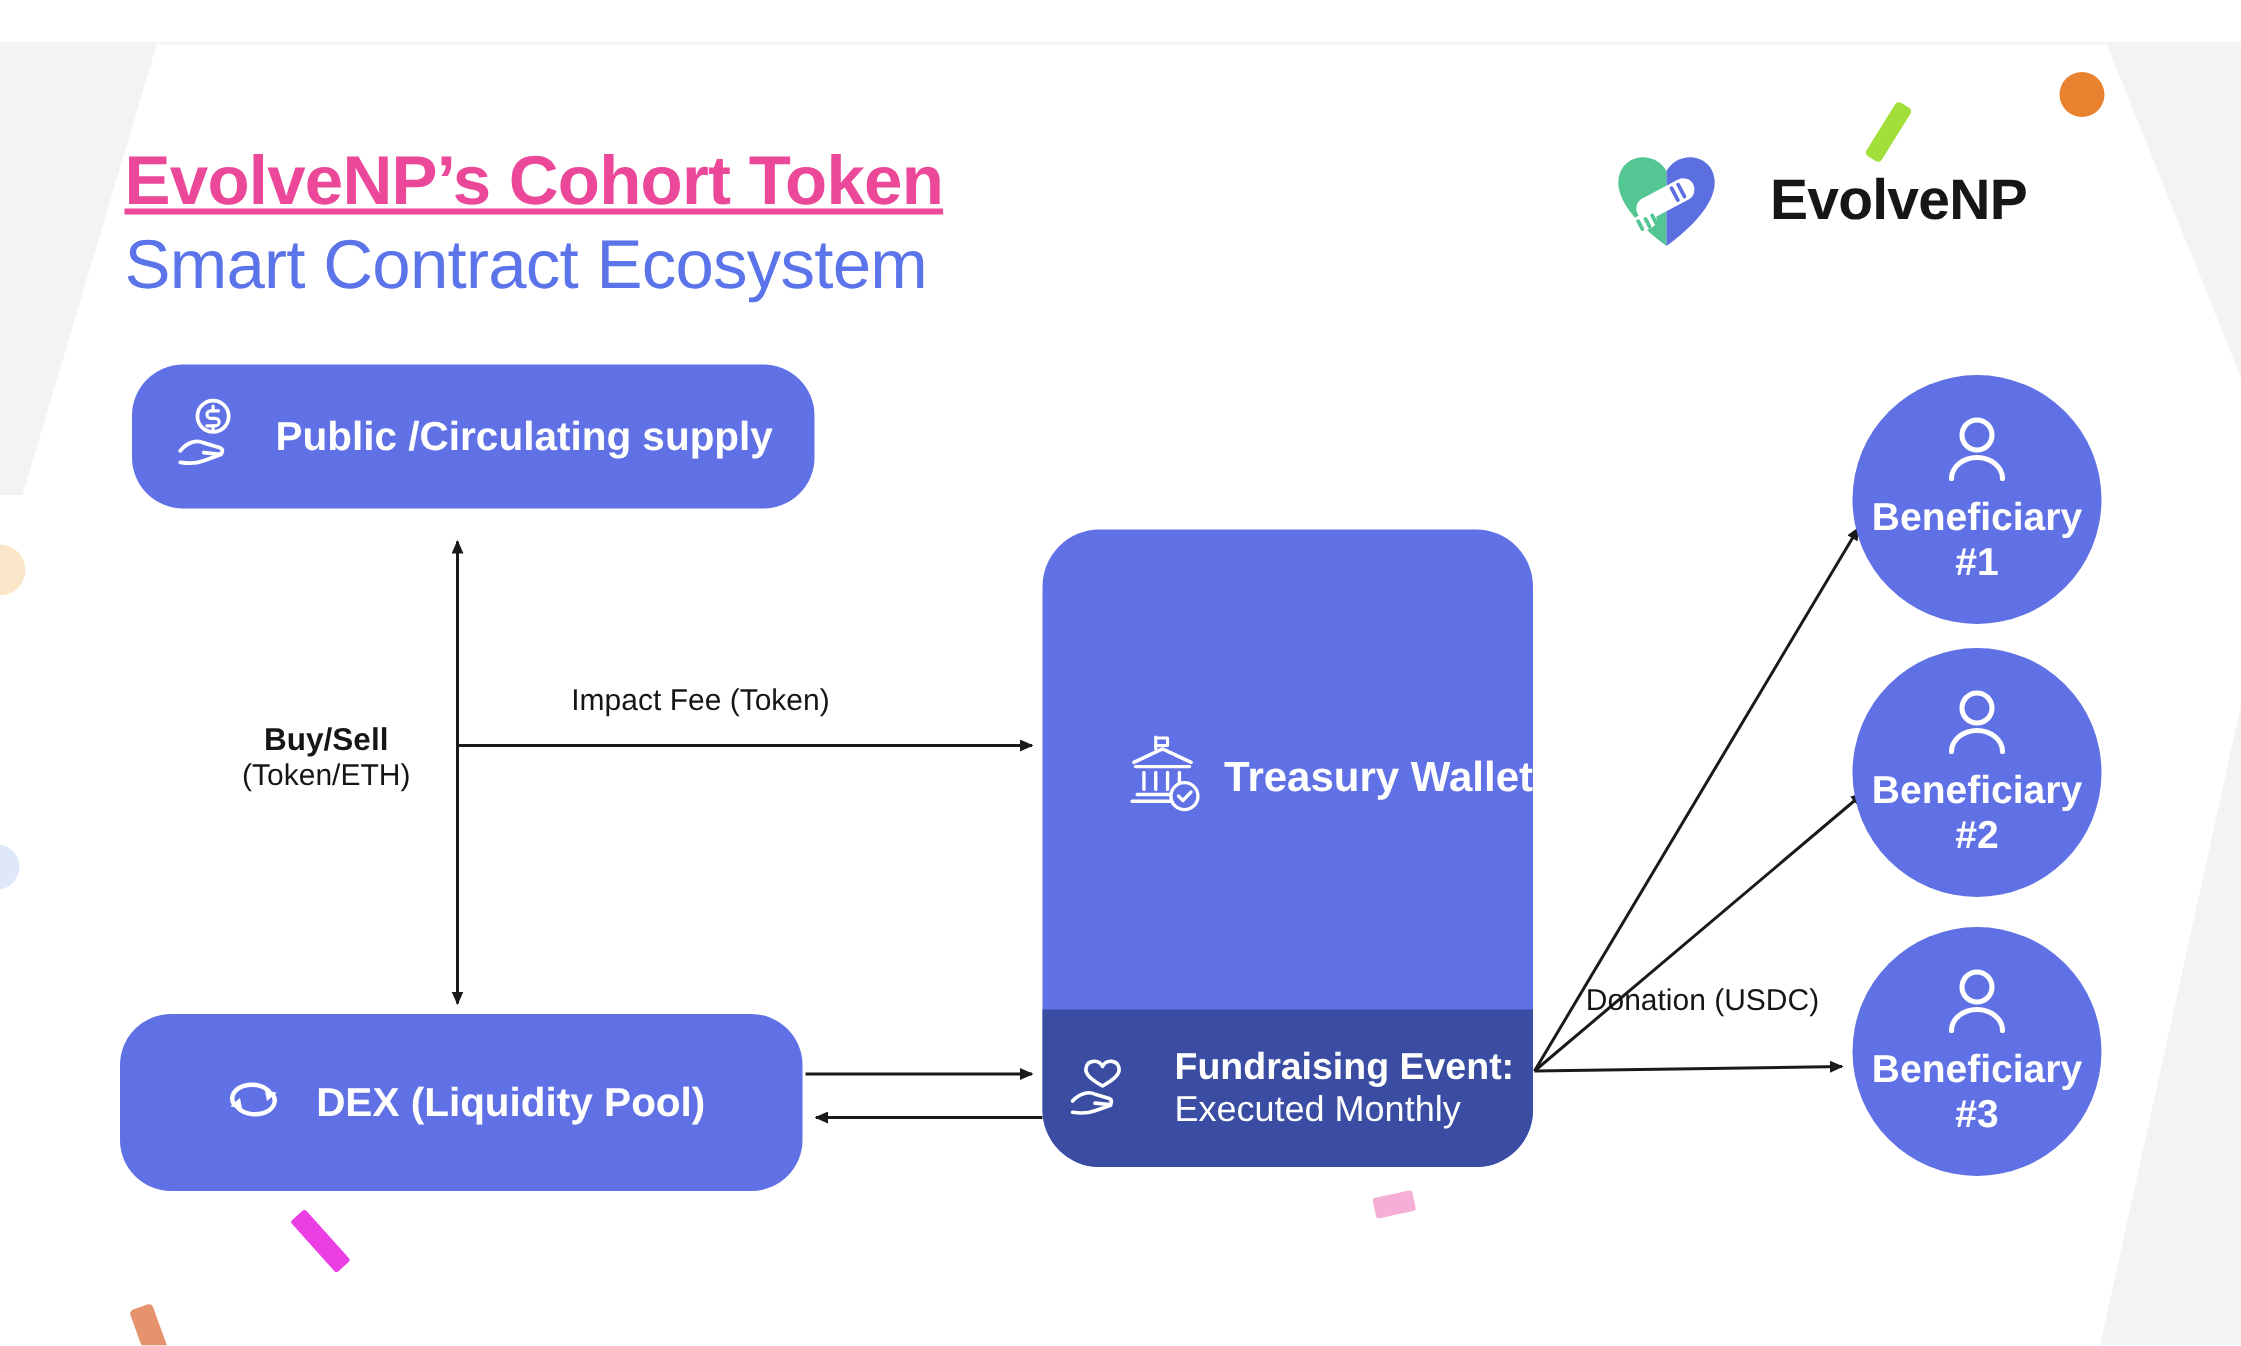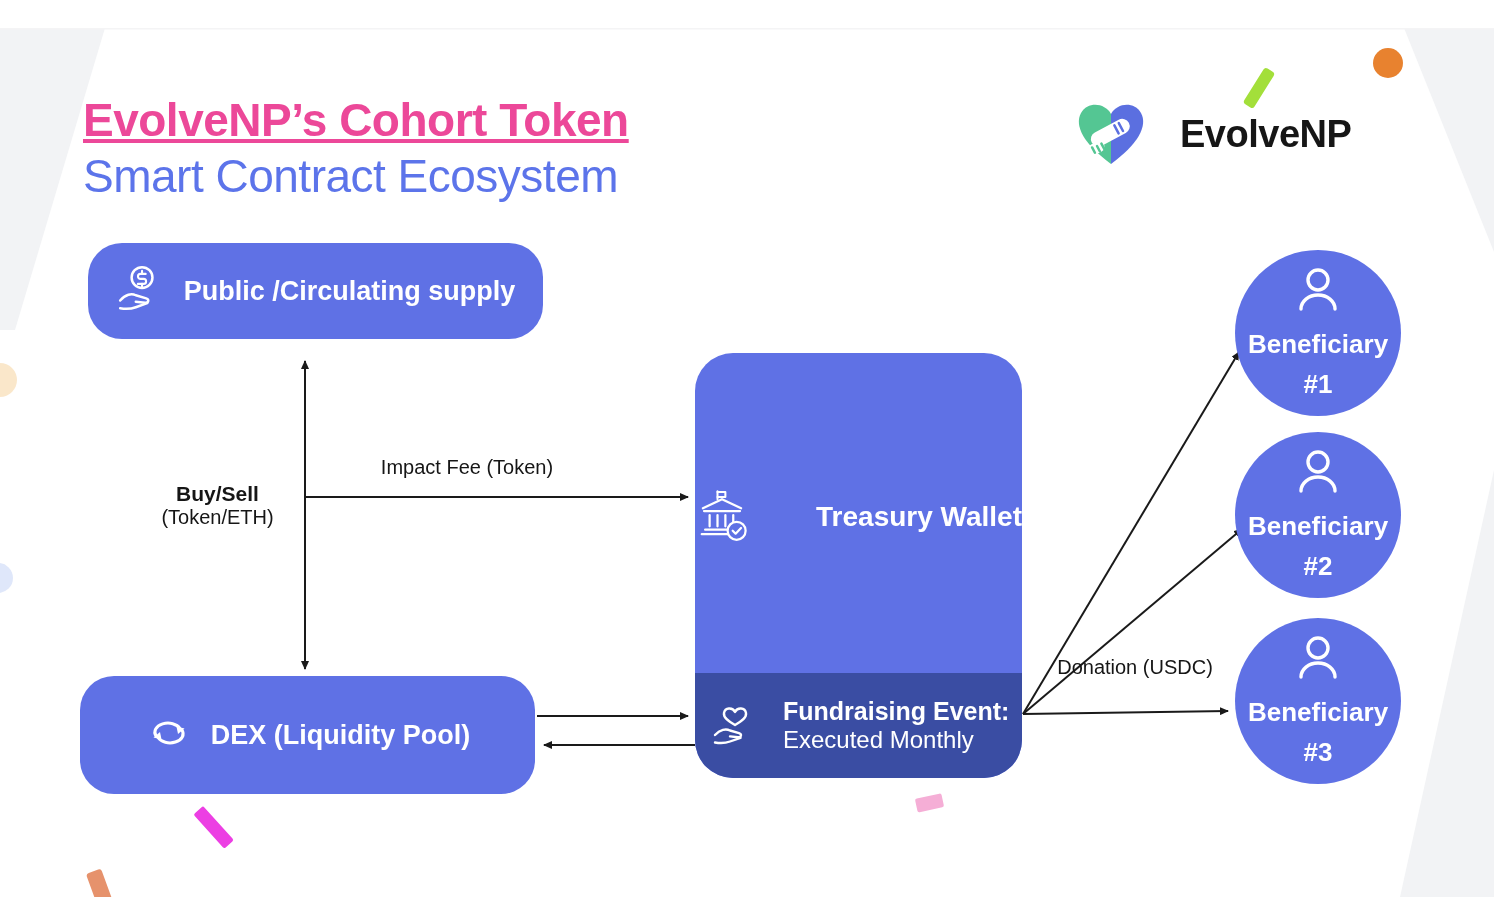--- a/index.html
+++ b/index.html
@@ -23,29 +23,29 @@
 
   
   .node { position:absolute; z-index:2; background:#5F71E5; color:#ffffff; }
   .pill { border-radius:34px; display:flex; align-items:center; justify-content:center; gap:18px; }
   .pill .node-label { font-size:27px; font-weight:700; }
 
   .box-public { left:68px; top:243px; width:455px; height:96px;margin-left:20px; }
   .box-dex    { left:80px; top:676px; width:455px; height:118px; }
 
   .box-treasury { left:695px; top:353px; width:327px; height:425px; border-radius:38px; }
-  .treasury-row { position:absolute; left:0; top:135px; width:100%; display:flex; align-items:center; justify-content:space-between; gap:14px; }
+  .treasury-row { position:absolute; left:0; top:135px; width:100%; display:flex; align-items:center; justify-content:flex-end; gap:14px; }
   .treasury-row .node-label { font-size:28px; font-weight:700; }
 
   .fundraising { position:absolute; left:0; bottom:0; width:100%; height:105px; background:#3A4DA3; border-radius:0 0 38px 38px; display:flex; align-items:center; padding-left:16px; gap:24px; }
   .fund-text { line-height:1.18; }
   .fund-line1 { font-size:25px; font-weight:700; }
   .fund-line2 { font-size:24px; font-weight:400; }
 
-  .beneficiary { position:absolute; left:1235px; width:166px; height:166px; background:#5F71E5; border-radius:50%; z-index:2; display:flex; flex-direction:column; align-items:center; justify-content:center; color:#fff;gap:11px; }
+  .beneficiary { position:absolute; left:1235px; width:166px; height:166px; background:#5F71E5; border-radius:50%; z-index:2; display:flex; flex-direction:column; align-items:center; justify-content:center; color:#fff; }
   .ben-1 { top:250px; } .ben-2 { top:432px; } .ben-3 { top:618px; }
   .ben-label { font-size:26px; font-weight:700; line-height:1.12; margin-top:2px; }
   .ben-num { font-size:26px; font-weight:700; line-height:1.12; }
 
   
   .edge-label { position:absolute; z-index:3; color:#161616; text-align:center; }
   .lbl-impact { left:327px; top:456px; width:280px; font-size:20px; font-weight:500; }
   .lbl-buysell { left:140px; top:482px; width:155px; }
   .lbl-buysell .b { font-size:21px; font-weight:700; }
   .lbl-buysell .r { font-size:20px; font-weight:400; }

